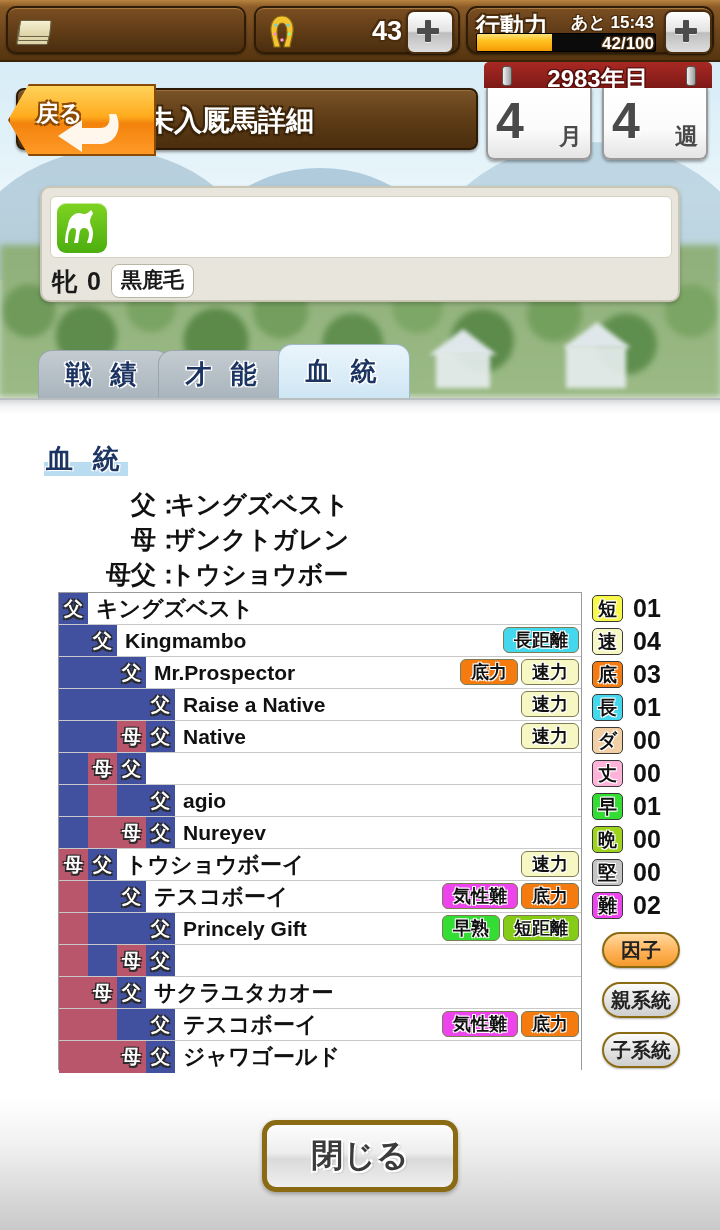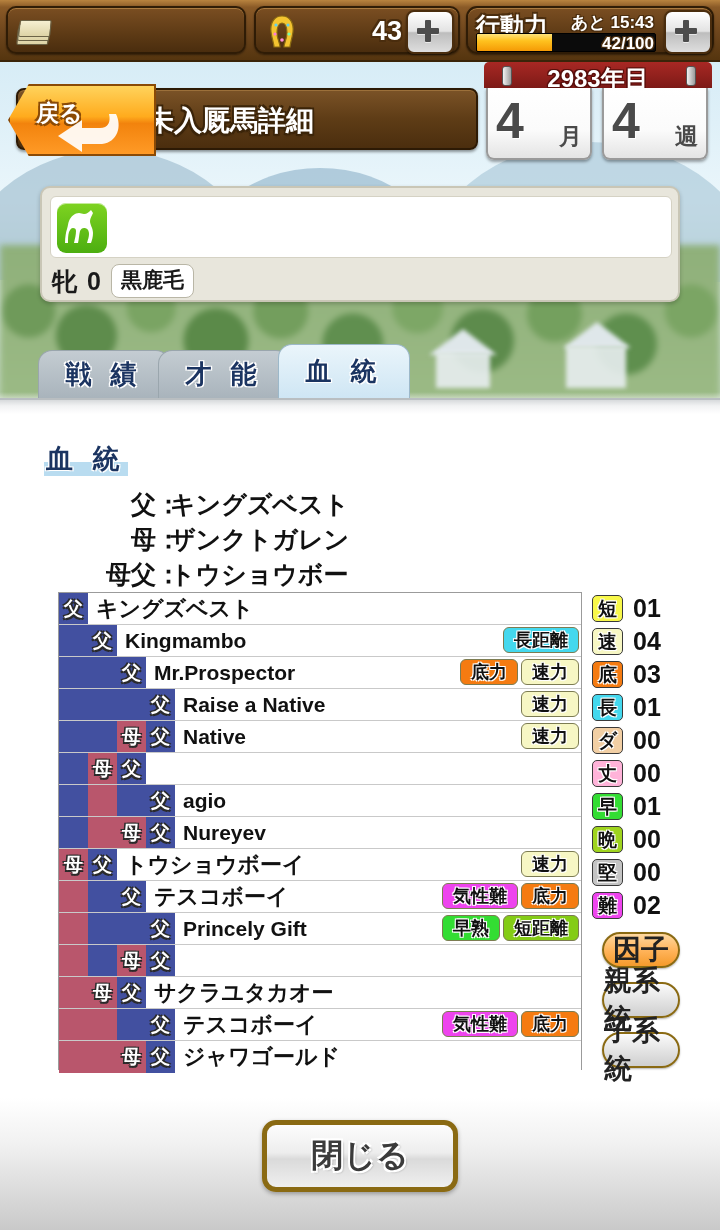--- a/index.html
+++ b/index.html
@@ -197,21 +197,21 @@
   .srow{height:33px;display:flex;align-items:center;gap:10px;}
   .sbadge{width:31px;height:27px;border-radius:5px;border:1.6px solid #3a3a3a;box-sizing:border-box;
     display:flex;align-items:center;justify-content:center;
     font-size:19px;font-weight:bold;color:#111;
     text-shadow:-1.1px -1.1px 0 #fff,1.1px -1.1px 0 #fff,-1.1px 1.1px 0 #fff,1.1px 1.1px 0 #fff;}
   .sval{font-size:25px;font-weight:bold;color:#111;}
 
   .sidebtns{position:absolute;left:602px;top:932px;z-index:16;}
   .sidebtn{width:78px;height:36px;margin-bottom:14px;border-radius:18px;box-sizing:border-box;
     border:2px solid #8a6a13;display:flex;align-items:center;justify-content:center;
-    font-size:28px;font-weight:bold;color:#222;
+    font-size:20px;font-weight:bold;color:#222;
     box-shadow:0 1px 2px rgba(0,0,0,.3);}
   .sidebtn.hl{background:linear-gradient(#ffd9a0,#ffb257 55%,#f49a2c);}
   .sidebtn.pl{background:linear-gradient(#fbfbfb,#e2e2e2 55%,#cfcfcf);}
 
   
   .footer{position:absolute;left:0;top:1098px;width:720px;height:132px;z-index:18;
     background:linear-gradient(#ffffff 0%,#f1f1f1 35%,#c9c9c9 100%);}
   .closebtn{position:absolute;left:262px;top:1120px;width:196px;height:72px;z-index:20;
     border-radius:14px;background:linear-gradient(#fdfdfd 0%,#ededed 45%,#dadada 55%,#efefef 100%);
     border:5px solid #8a6a13;box-sizing:border-box;

